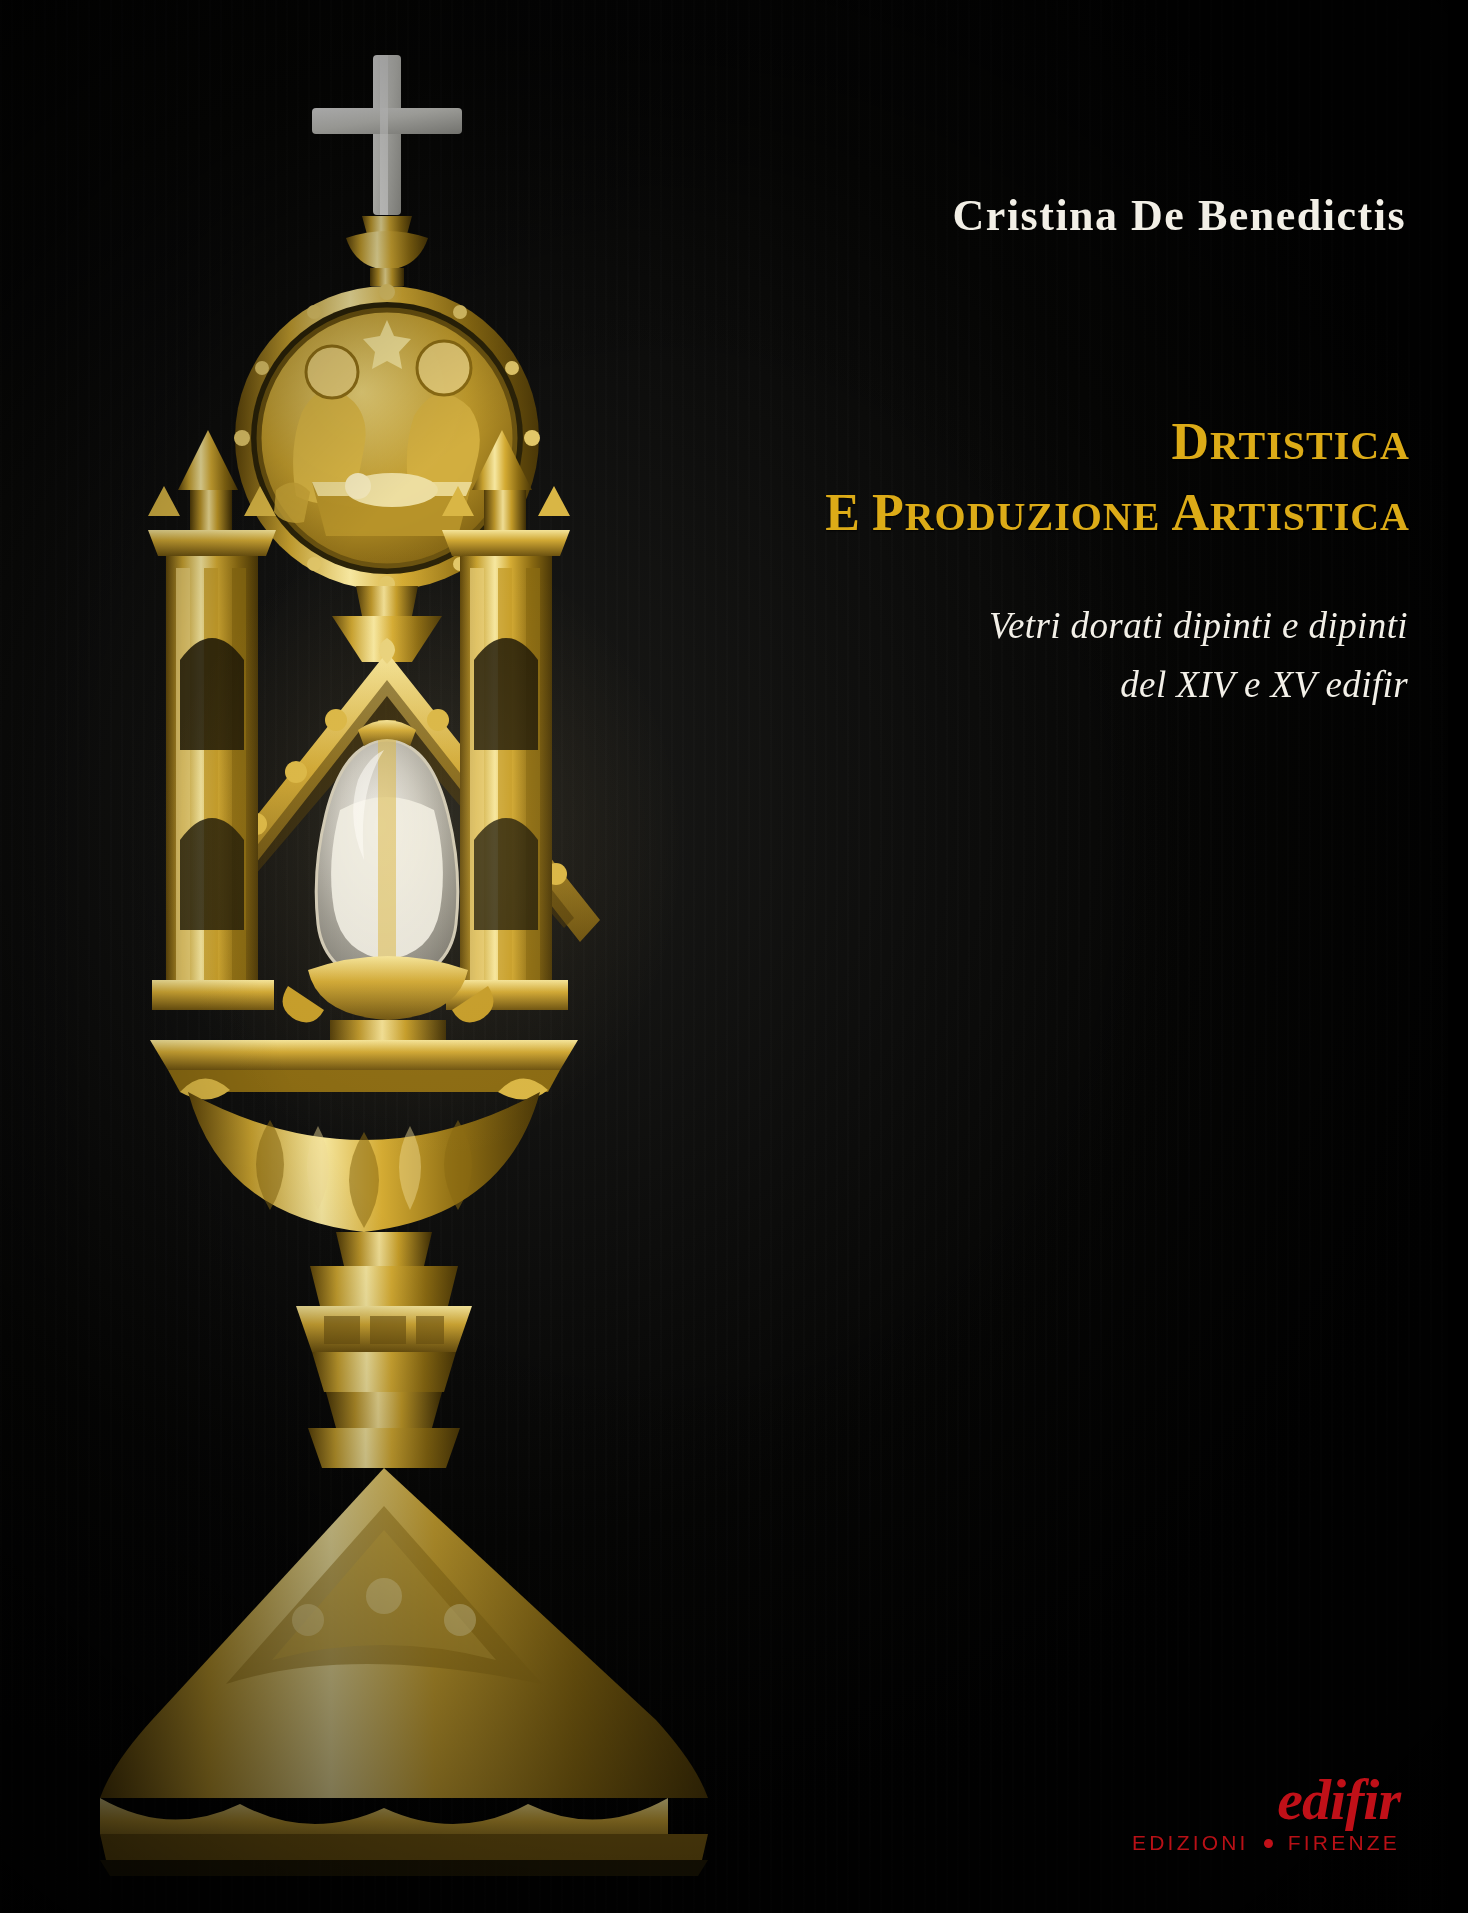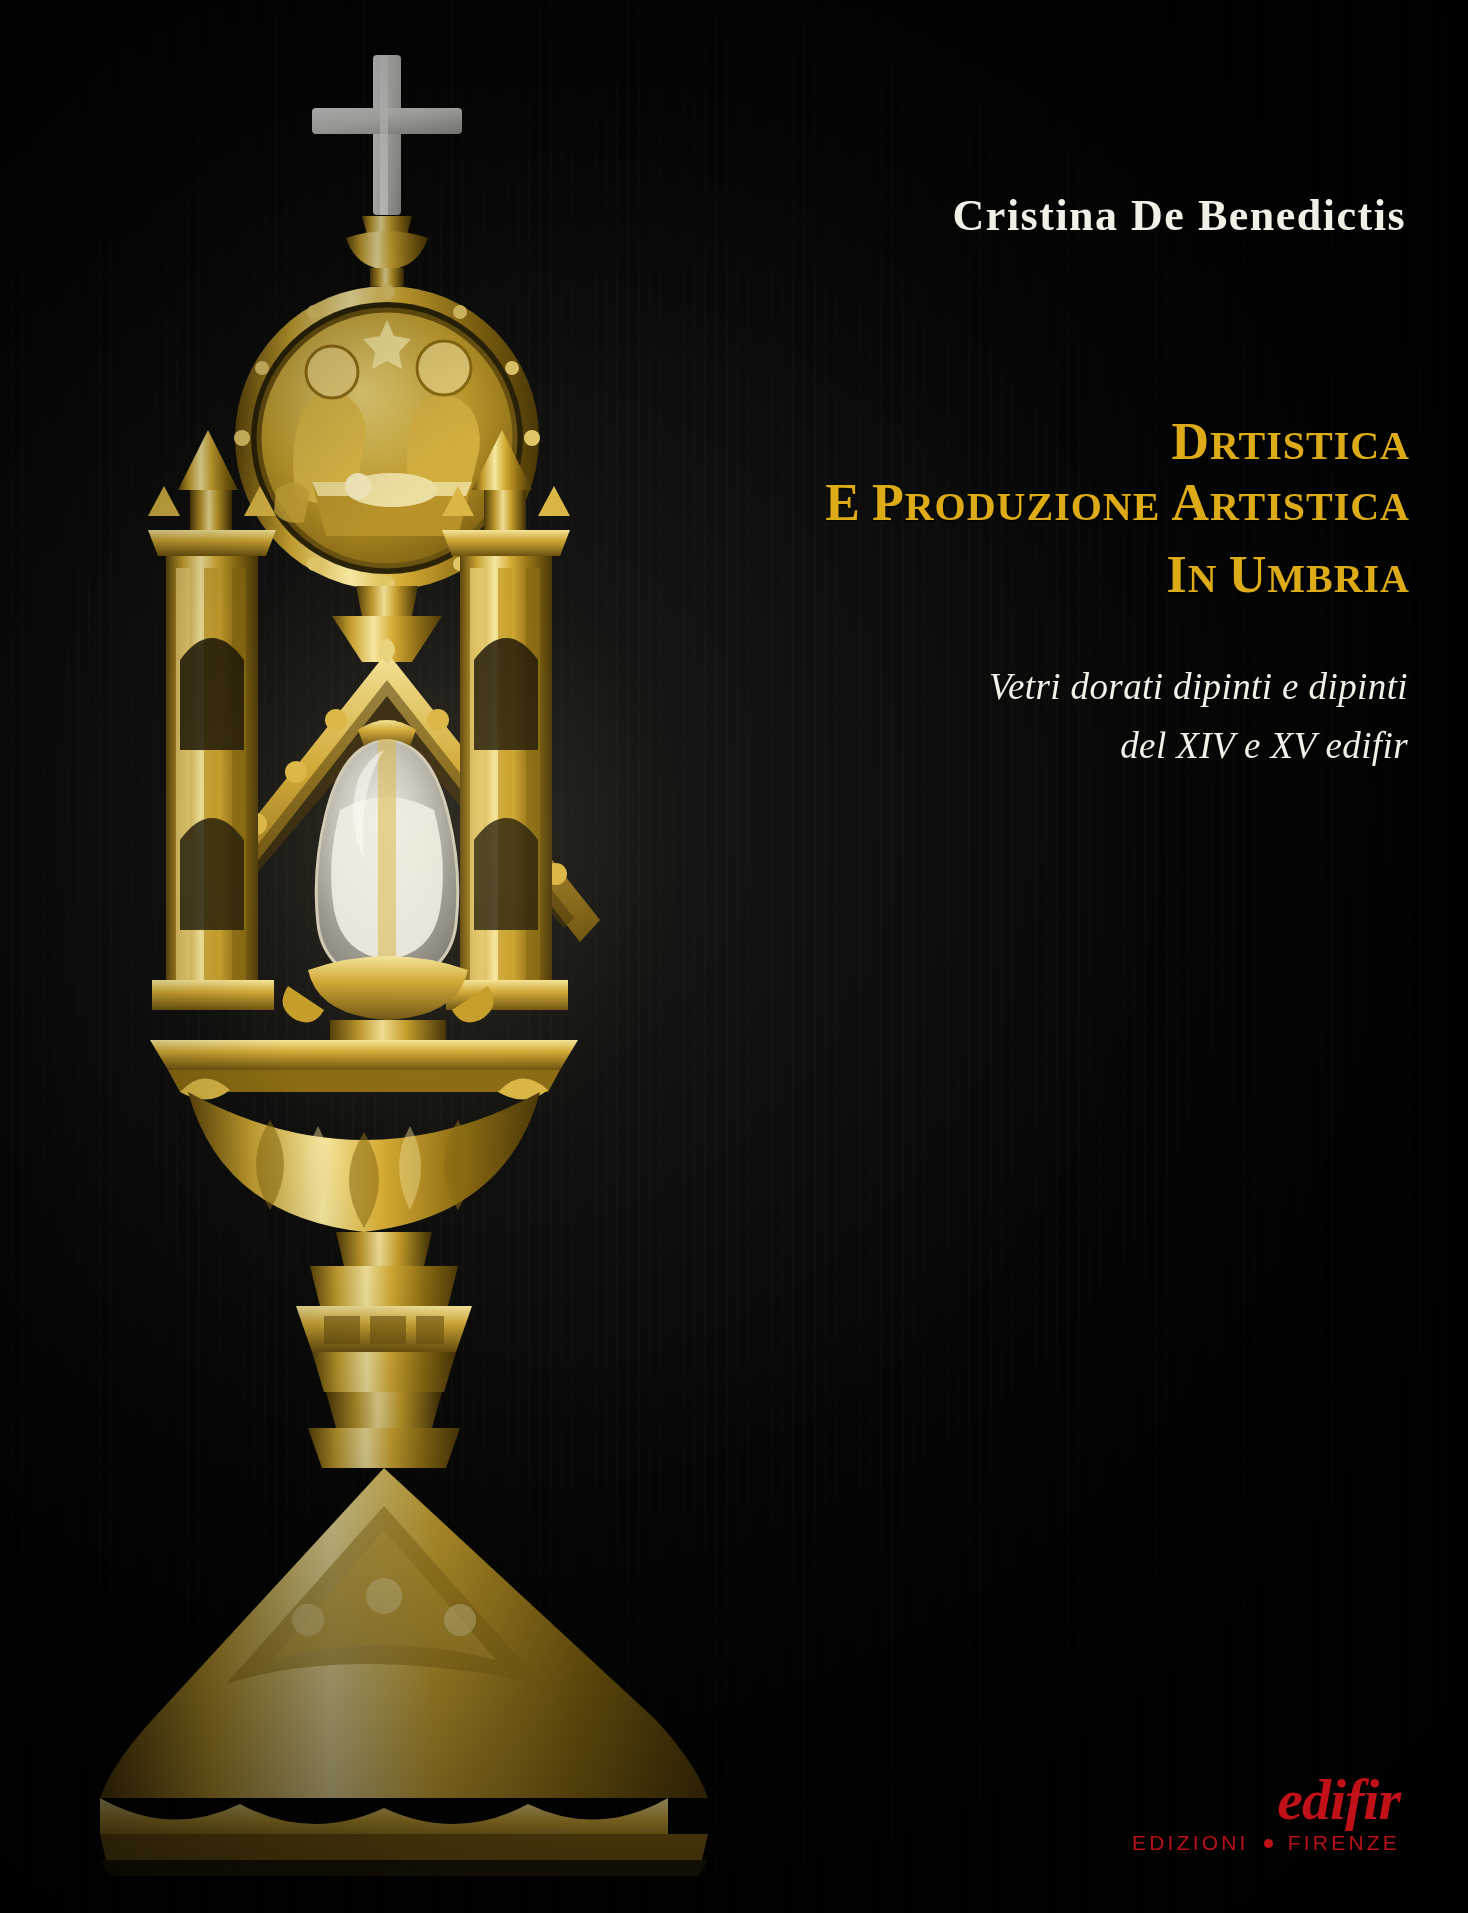--- a/index.html
+++ b/index.html
@@ -74,21 +74,21 @@
     letter-spacing: 1px;
     text-shadow: 0 1px 2px rgba(0,0,0,0.8);
   }
   .title-line .cap {
     font-size: 52px;
   }
   .title-line .sc {
     font-size: 40px;
   }
   .t1 { font-size: 40px; }
-  .t2 { font-size: 40px; }
+  .t2 { font-size: 40px; margin-top: 10px;}
   .t3 { font-size: 40px; margin-top: 10px;}
 
   .subtitle-block {
     margin-top: 52px;
     padding-right: 22px;
     color: #f3f0e8;
     font-style: italic;
     font-family: "Liberation Serif", serif;
     font-size: 37px;
     line-height: 1.6;
@@ -386,21 +386,20 @@
 
   <div class="vignette"></div>
 
   <div class="text-col">
 
     <div class="author">Cristina De Benedictis</div>
 
     <div class="title-block">
       <div class="title-line t1"><span><span class="cap">D</span><span class="sc">RTISTICA</span></span></div>
       <div class="title-line t2"><span><span class="cap">E</span><span class="sc"></span></span> <span><span class="cap">P</span><span class="sc">RODUZIONE</span></span> <span><span class="cap">A</span><span class="sc">RTISTICA</span></span></div>
-      <div class="title-line t3"><span><span class="cap">I</span><span class="sc">N</span></span> <span><span class="cap">U</span><span class="sc">MBRIA</span></span></div>
     </div>
 
     <div class="subtitle-block">
       <div>Vetri dorati dipinti e dipinti</div>
       <div>del XIV e XV edifir</div>
     </div>
   </div>
 
   <div class="publisher">
     <div class="pub-name">edifir</div>

